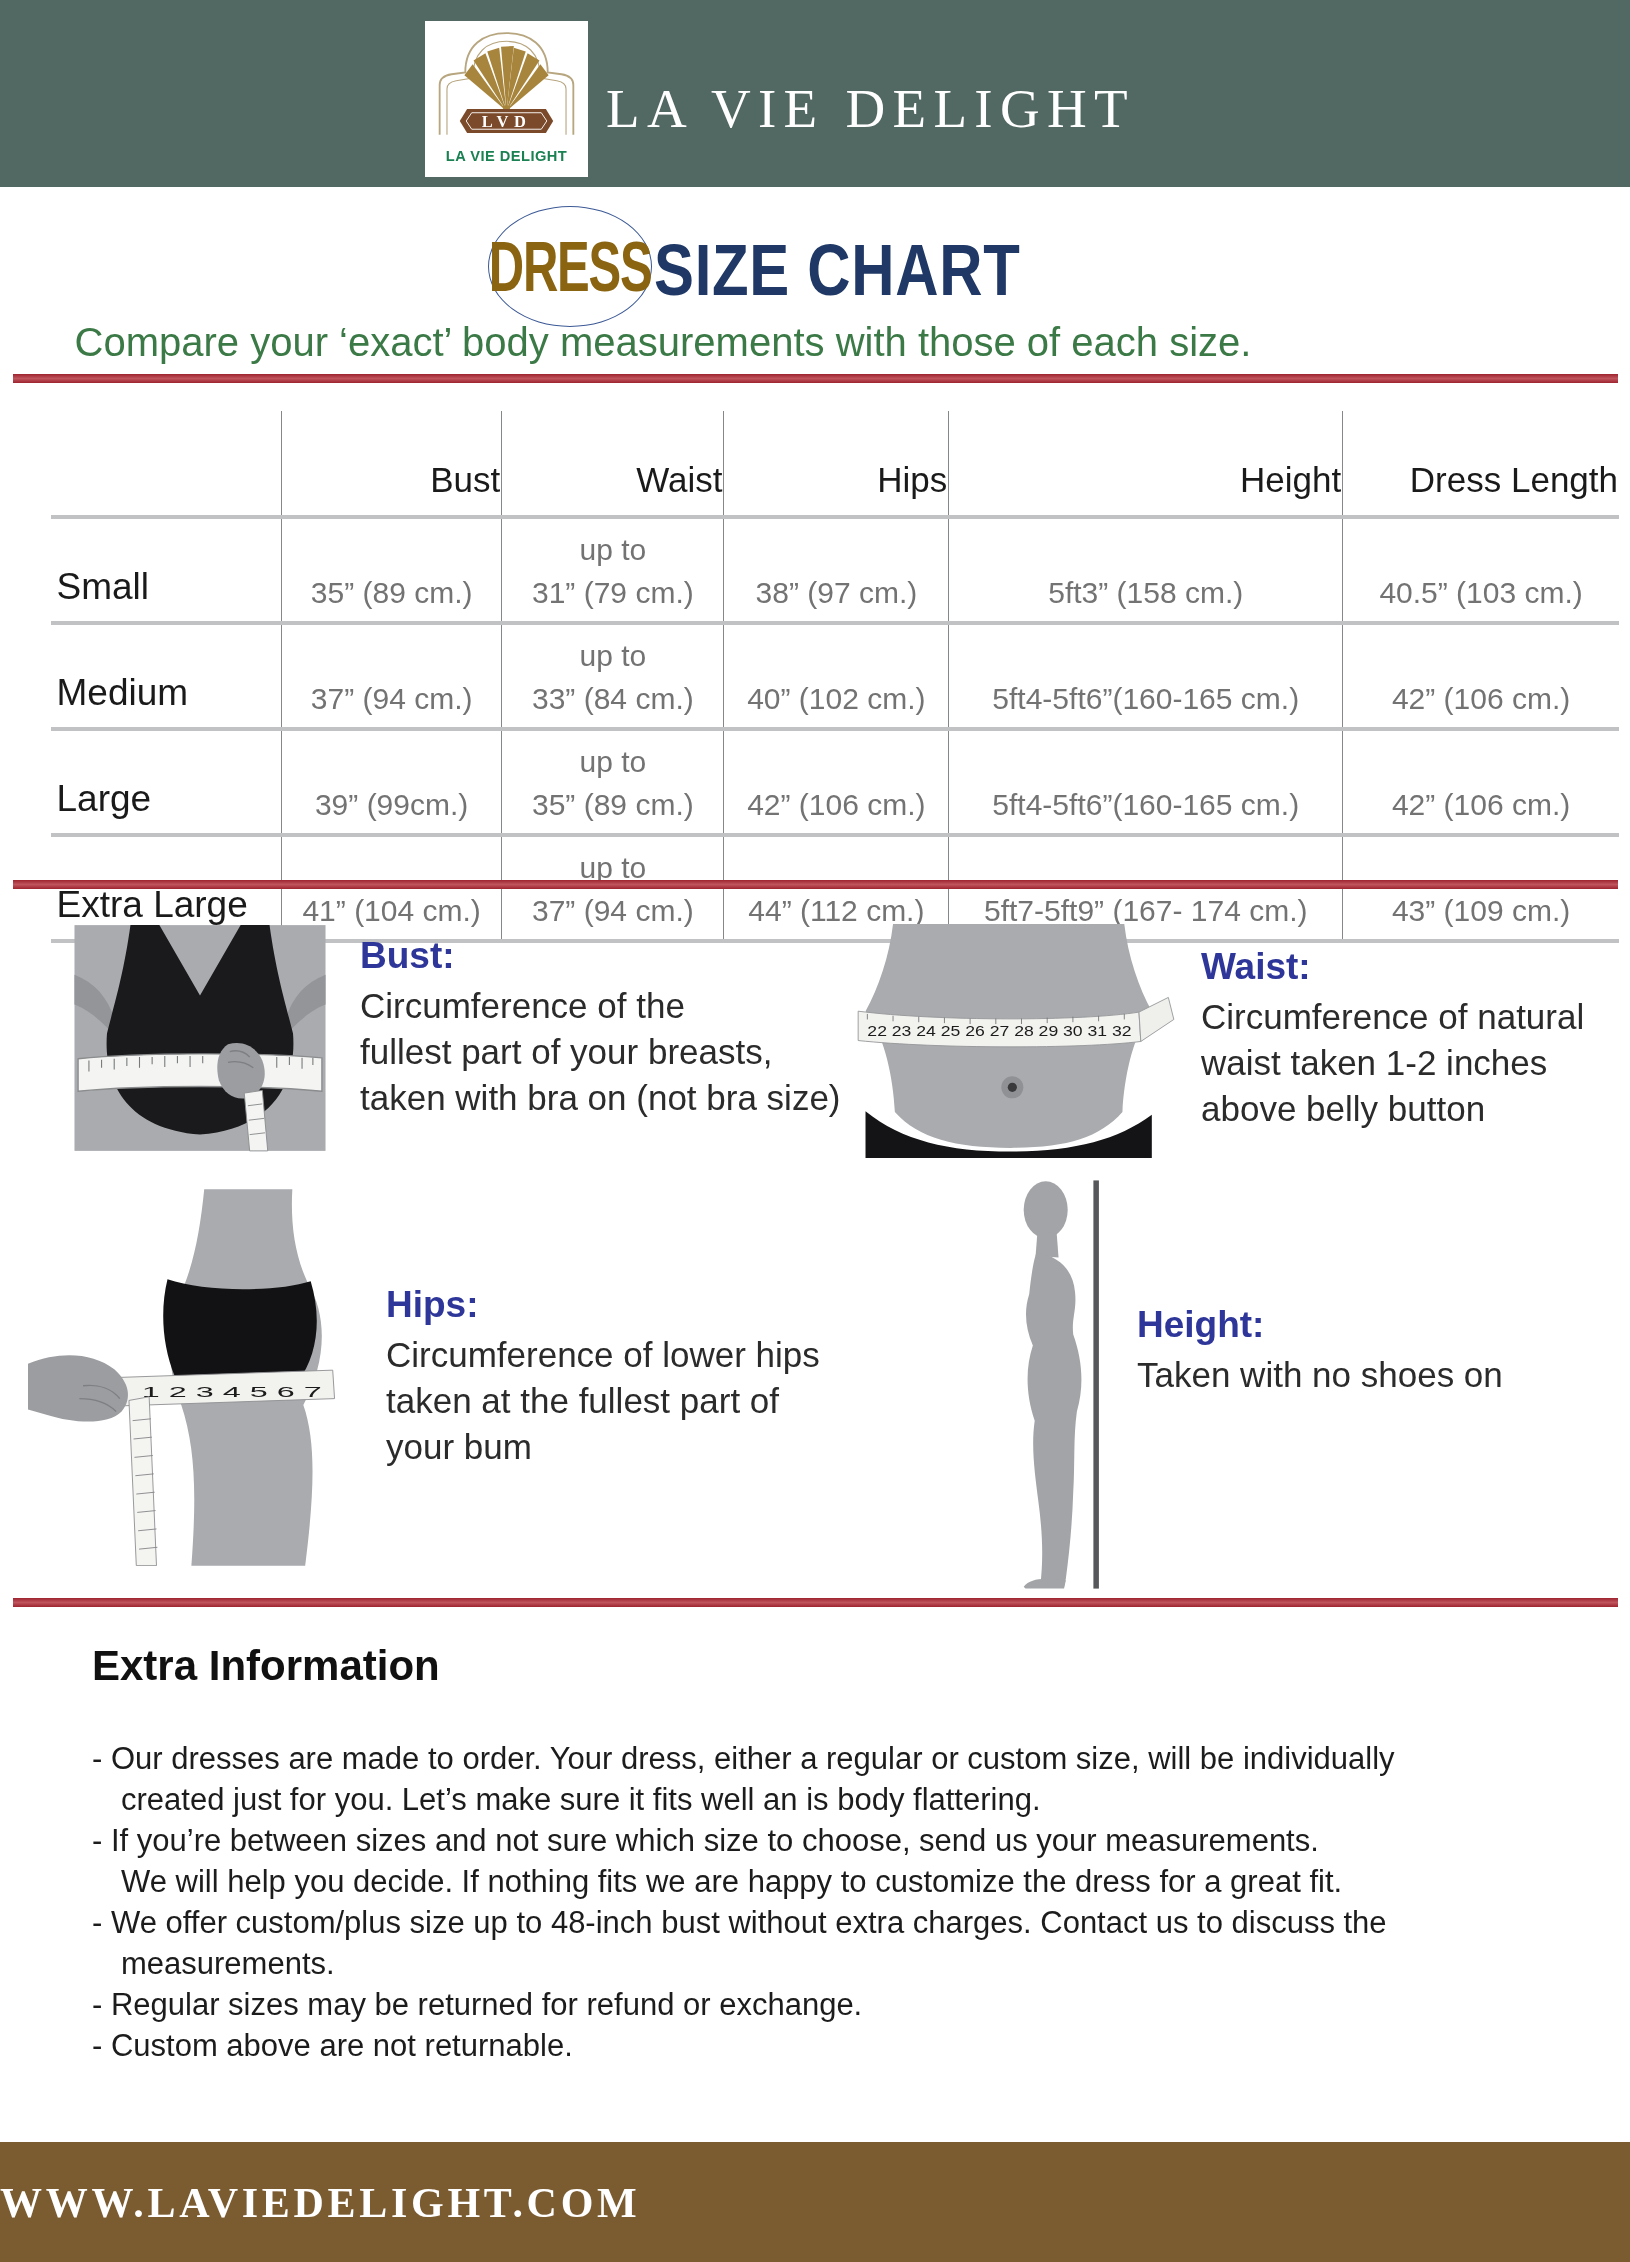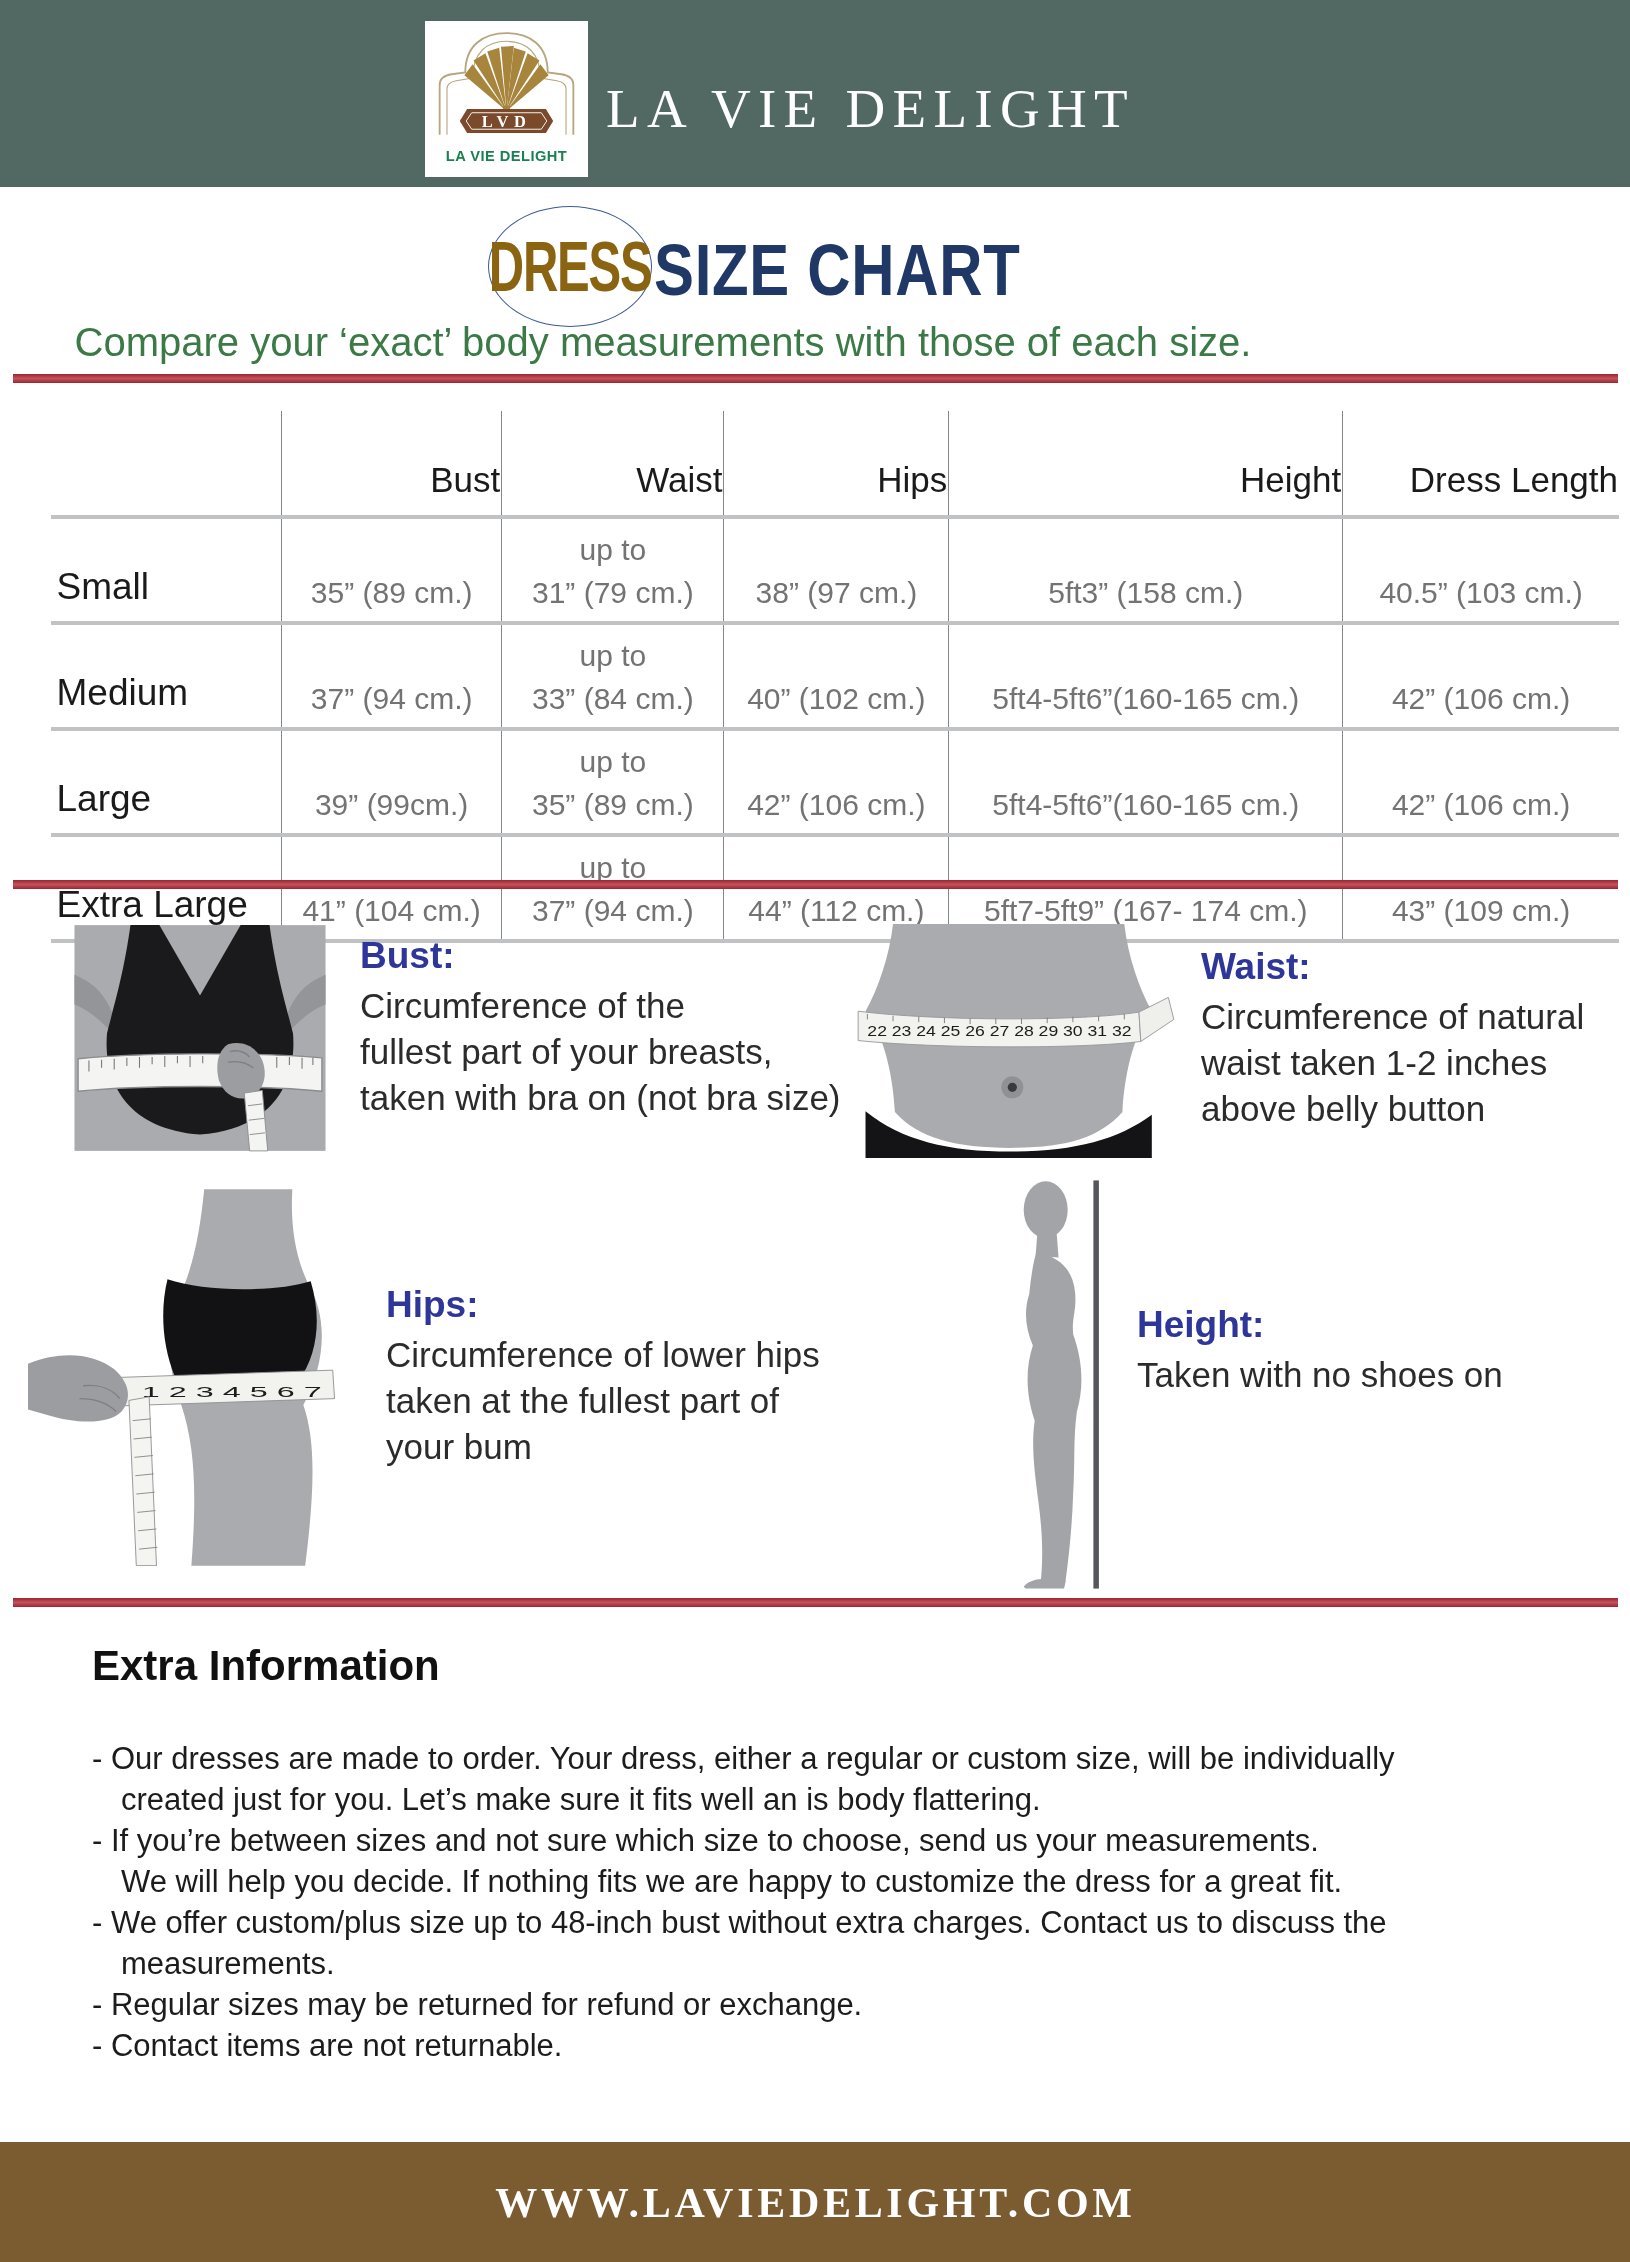--- a/index.html
+++ b/index.html
@@ -42,21 +42,21 @@
   .m-label{font-size:37px;font-weight:bold;color:#2e3799;margin:0 0 3.7px 0;}
   .m-desc{margin:0;white-space:pre-line;}
 
   
   .extra-heading{position:absolute;left:92px;top:1642px;margin:0;font-size:42px;font-weight:bold;color:#111111;}
   .bullets{position:absolute;left:92px;top:1738px;font-size:31px;color:#1c1c1c;line-height:41px;}
   .bullets .indent{padding-left:29px;}
 
   
   .sitebar{position:absolute;left:0;top:2142px;width:1631px;height:121px;background:#7b5b30;
-           display:flex;align-items:center;justify-content:center;}
+           display:flex;align-items:center;justify-content:flex-start;}
   .site-url{font-family:"Liberation Serif",serif;font-weight:bold;font-size:42px;
             letter-spacing:3.7px;color:#ffffff;}
 </style>
 </head>
 <body>
 
 <div class="page">
 
   <header class="topbar">
     <div class="brand">LA VIE DELIGHT</div>
@@ -277,21 +277,21 @@
 
   <h2 class="extra-heading">Extra Information</h2>
   <div class="bullets">
     <div class="line">- Our dresses are made to order. Your dress, either a regular or custom size, will be individually</div>
     <div class="line indent">created just for you. Let’s make sure it fits well an is body flattering.</div>
     <div class="line">- If you’re between sizes and not sure which size to choose, send us your measurements.</div>
     <div class="line indent">We will help you decide. If nothing fits we are happy to customize the dress for a great fit.</div>
     <div class="line">- We offer custom/plus size up to 48-inch bust without extra charges. Contact us to discuss the</div>
     <div class="line indent">measurements.</div>
     <div class="line">- Regular sizes may be returned for refund or exchange.</div>
-    <div class="line">- Contact items are not returnable.</div>
+    <div class="line">- Custom above are not returnable.</div>
   </div>
 
   <footer class="sitebar">
     <div class="site-url">WWW.LAVIEDELIGHT.COM</div>
   </footer>
 
 </div>
 
 
 </body></html>

